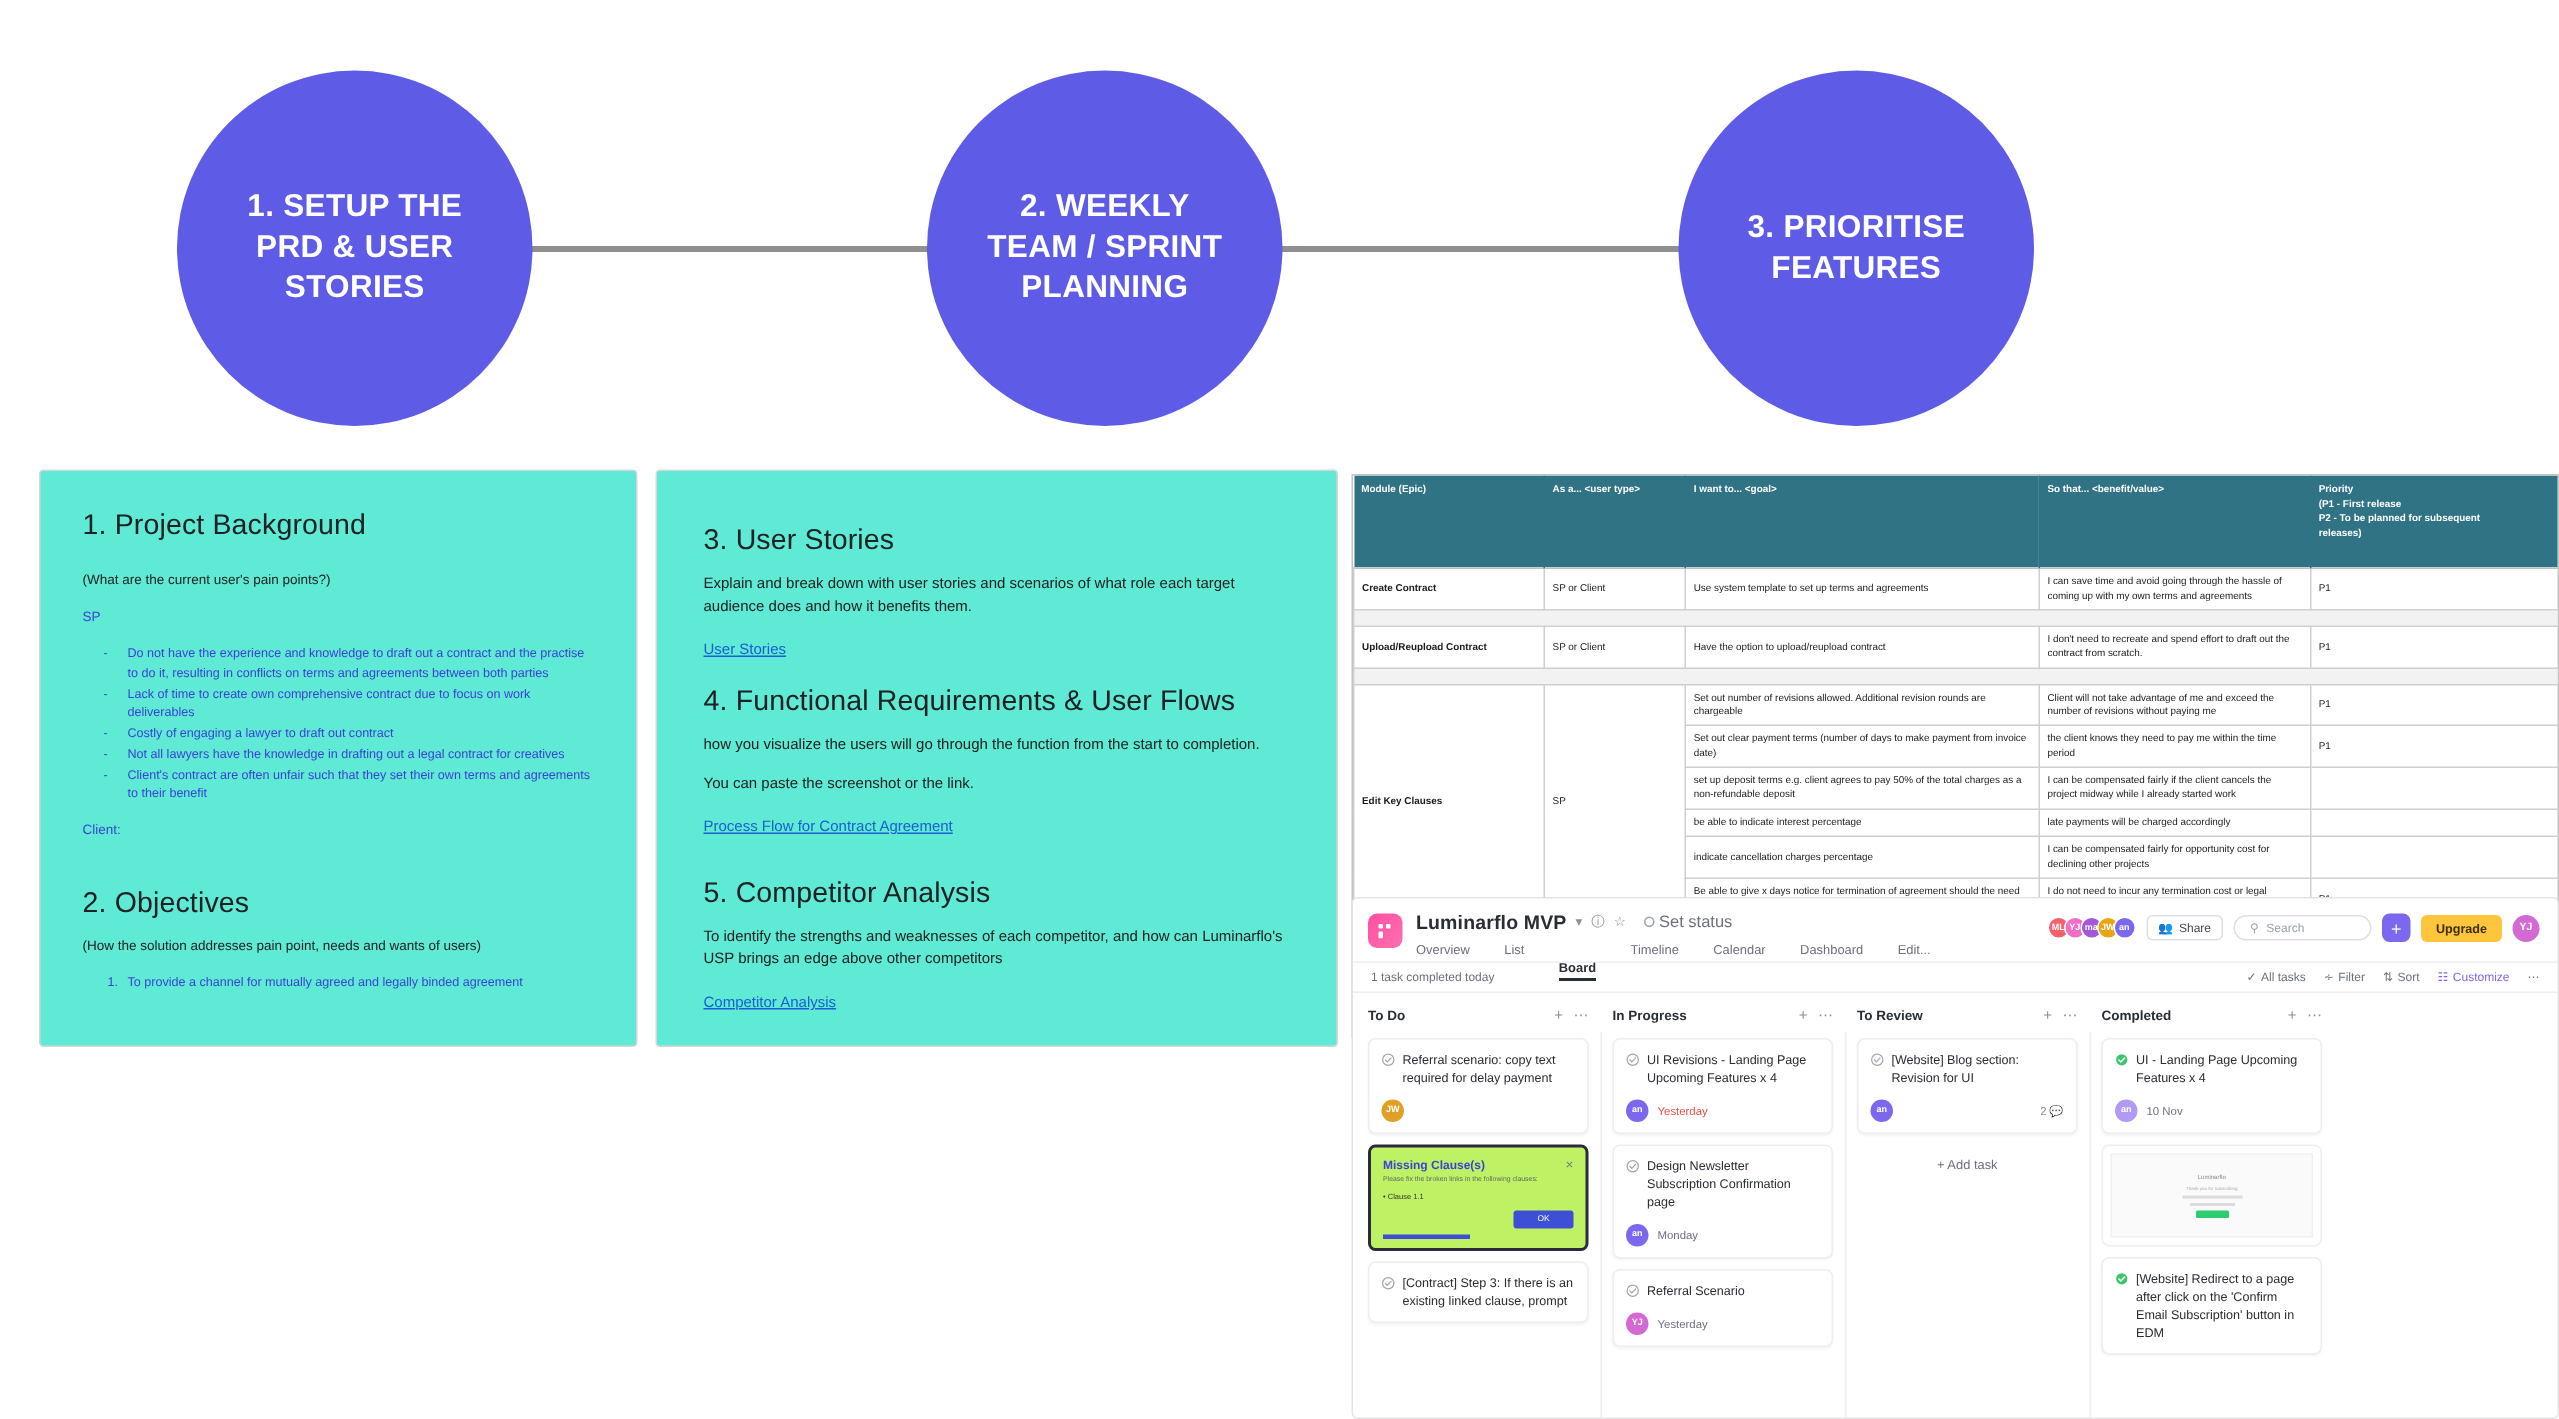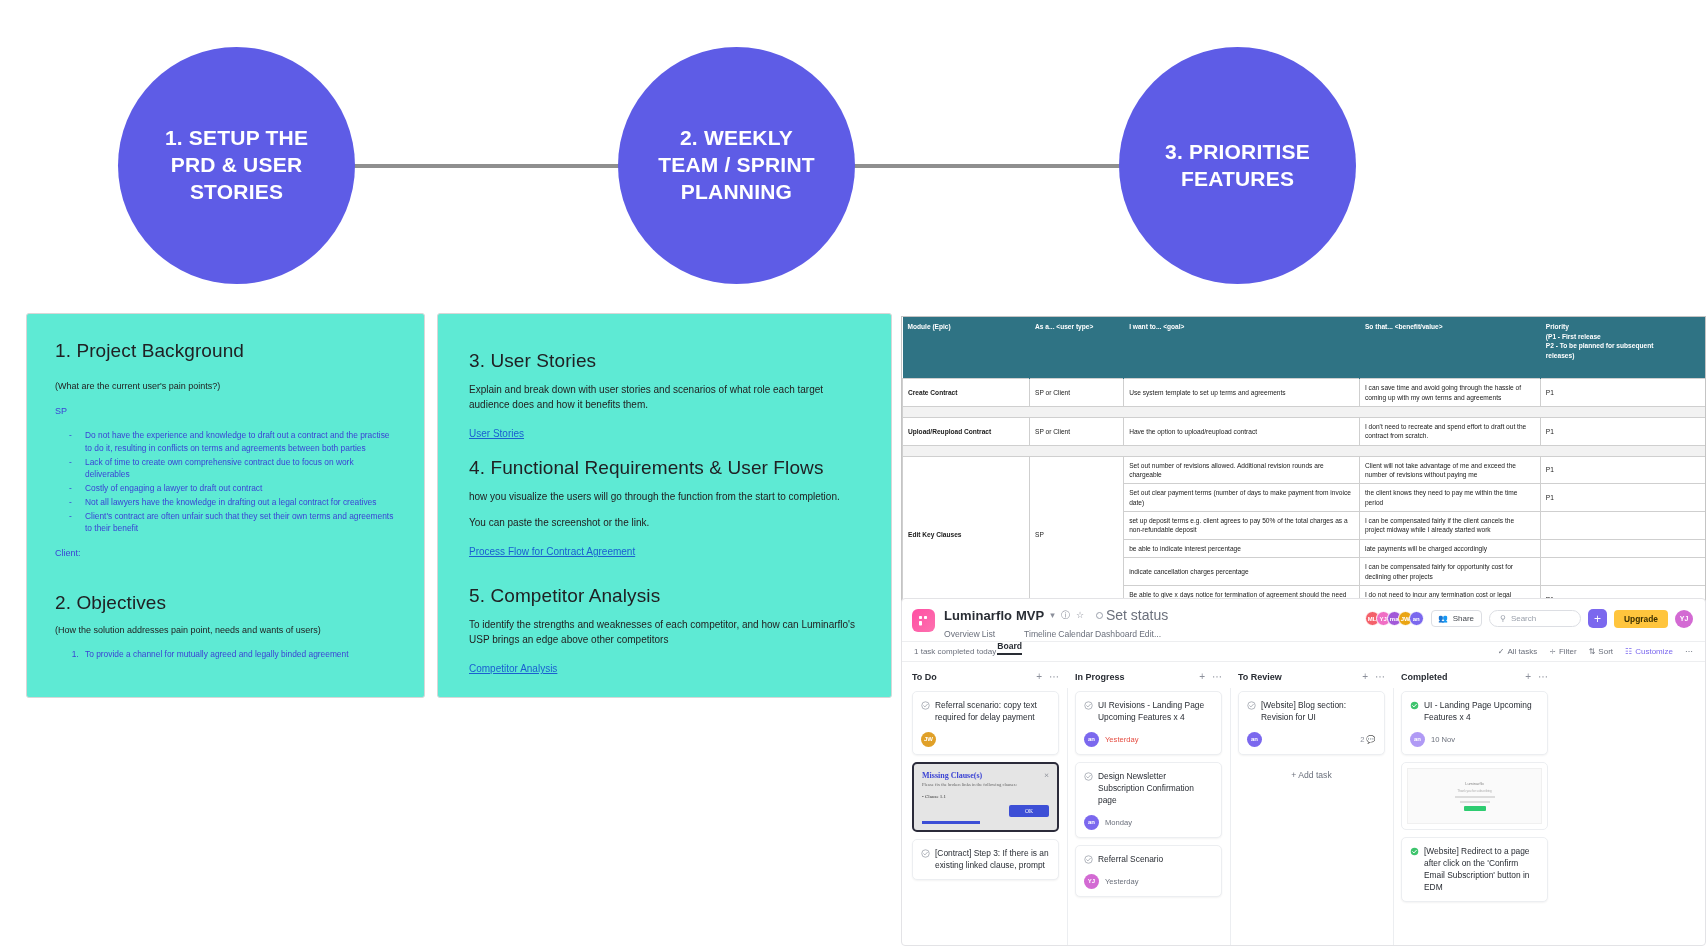--- a/index.html
+++ b/index.html
@@ -125,28 +125,28 @@
     background: linear-gradient(135deg,#ff4fa3,#fd71af);
     display: flex; align-items: center; justify-content: center;
     flex: none; margin-top: 2px;
   }
   .cu-logo svg { display: block; }
   .cu-title-block { margin-left: 9px; flex: 1; }
   .cu-title-row { display: flex; align-items: center; gap: 6px; }
   .cu-title { font-size: 13px; font-weight: 700; letter-spacing: .1px; }
   .cu-ico { color: #8b8f9a; font-size: 9px; line-height: 1; cursor: pointer; }
   .cu-setstatus {
-    font-size: 14px; color: #6b707c; display: flex; align-items: center; gap: 3px;
+    font-size: 11px; color: #6b707c; display: flex; align-items: center; gap: 3px;
     margin-left: 6px; cursor: pointer;
   }
   .cu-dotring {
     width: 7px; height: 7px; border-radius: 50%; border: 1.2px solid #9aa0ab;
     display: inline-block;
   }
-  .cu-tabs { display: flex; gap: 2px; margin-top: 6px; }
+  .cu-tabs { display: flex; gap: 23px; margin-top: 6px; }
   .cu-tab {
     font-size: 8.6px; color: #6b707c; padding-bottom: 4px; cursor: pointer;
     white-space: nowrap;
   }
   .cu-tab.active {
     color: #292d34; font-weight: 700;
     box-shadow: inset 0 -2px 0 0 #292d34;
     margin-top: 12px;
   }
   .cu-right { display: flex; align-items: center; gap: 7px; margin-top: 2px; }
@@ -236,21 +236,21 @@
     font-size: 7.6px; color: #8b8f9a; display: flex; align-items: center; gap: 3px;
   }
   .add-task {
     font-size: 8.6px; color: #6b707c; text-align: center; padding: 8px 0;
     cursor: pointer;
   }
 
   
   .cu-popup {
     border: 2px solid #2b2b3a; border-radius: 5px; overflow: hidden;
-    background: #e5e5e5; margin-bottom: 7px; font-family: Liberation Serif, serif;
+    background: #bef264; margin-bottom: 7px;
   }
   .popup-head {
     display: flex; align-items: flex-start; justify-content: space-between;
     padding: 7px 8px 2px 8px;
   }
   .popup-title { font-size: 8px; font-weight: 700; color: #3b43d4; }
   .popup-x { font-size: 9px; color: #7b7f88; cursor: pointer; line-height: 1; }
   .popup-body { padding: 0 8px 6px 8px; }
   .popup-sub { font-size: 4.6px; color: #666; line-height: 1.5; margin-bottom: 5px; }
   .popup-item { font-size: 5px; color: #333; margin-bottom: 2px; }

